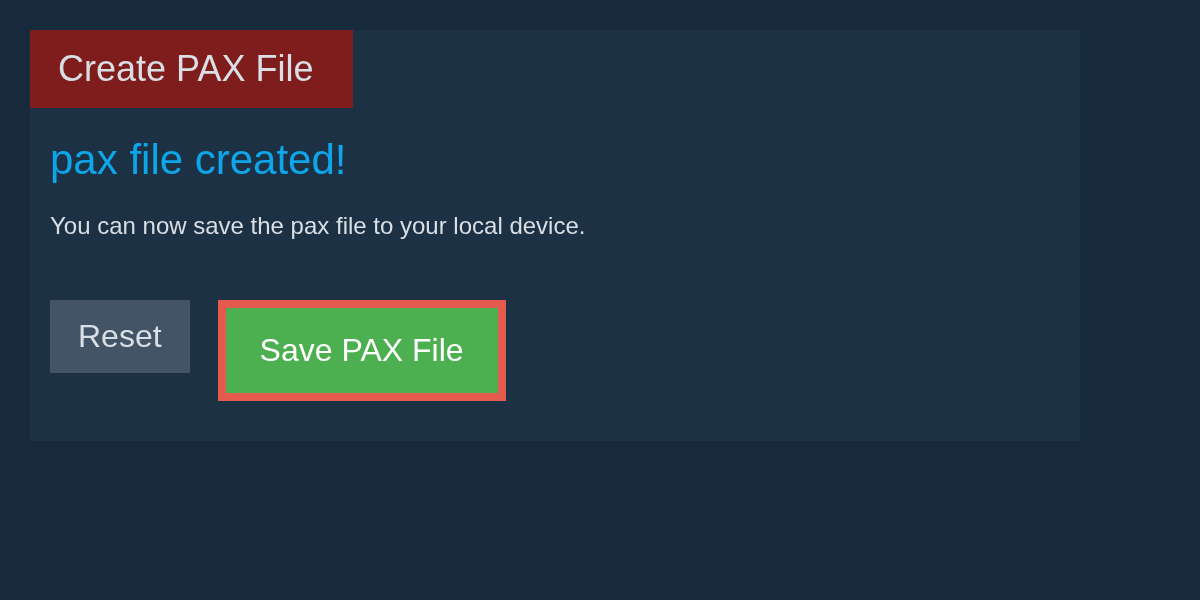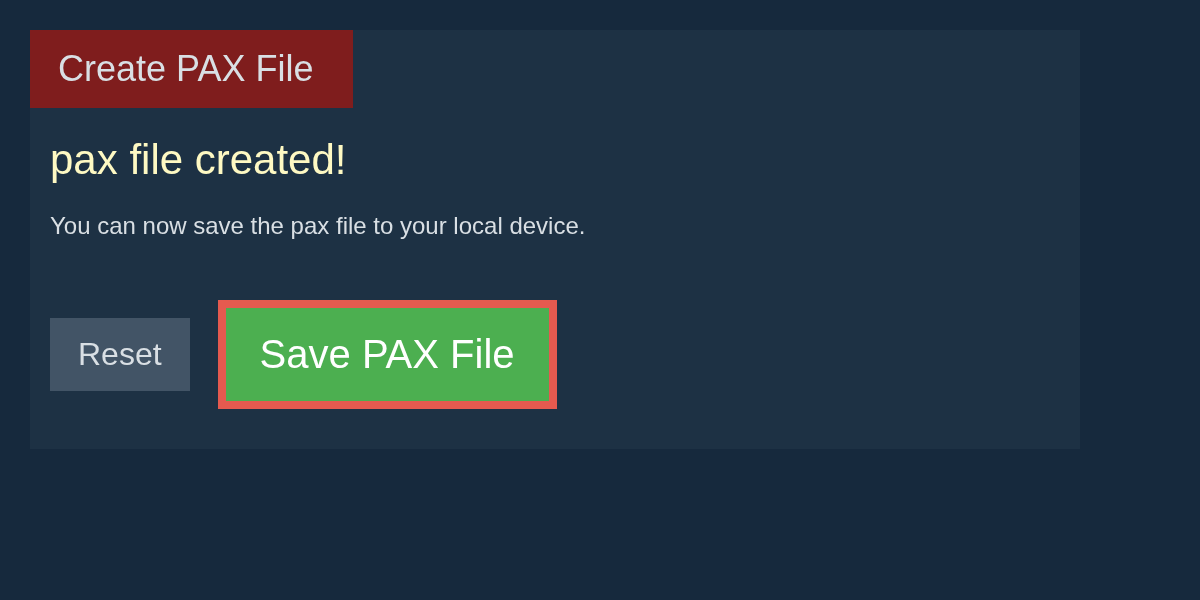--- a/index.html
+++ b/index.html
@@ -27,55 +27,55 @@
     }
     .tab-header-text {
       color: #d9dfe4;
       font-size: 36px;
       font-weight: 300;
     }
     .content {
       padding: 28px 20px 10px 20px;
     }
     .status-title {
-      color: #fef9c3;
+      color: #0ea5e9;
       font-size: 42px;
       font-weight: 300;
       margin-bottom: 28px;
     }
     .status-message {
       color: #d9dfe4;
       font-size: 24px;
       font-weight: 400;
       margin-bottom: 60px;
     }
     .button-row {
       display: flex;
-      align-items: center;
+      align-items: flex-start;
       gap: 28px;
     }
     .reset-button {
       background-color: #425466;
       color: #d9dfe4;
       border: none;
       font-size: 32px;
       font-weight: 300;
       padding: 18px 28px;
       font-family: inherit;
       cursor: pointer;
     }
     .save-button-wrapper {
       border: 8px solid #e55a4f;
       display: inline-block;
     }
     .save-button {
       background-color: #4caf50;
       color: #ffffff;
       border: none;
-      font-size: 40px;
+      font-size: 32px;
       font-weight: 300;
       padding: 24px 34px;
       font-family: inherit;
       cursor: pointer;
       display: block;
     }
   </style>
 </head>
 <body>
 

